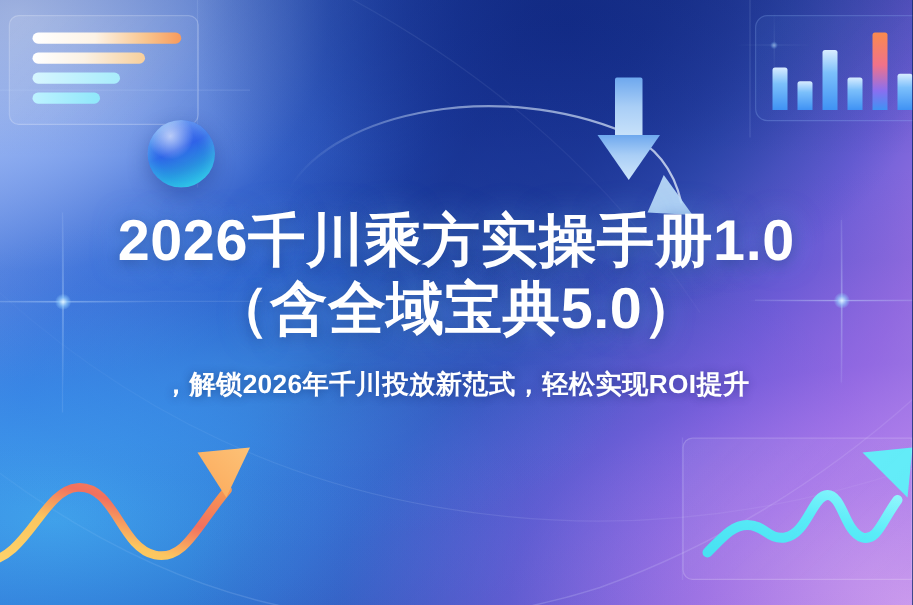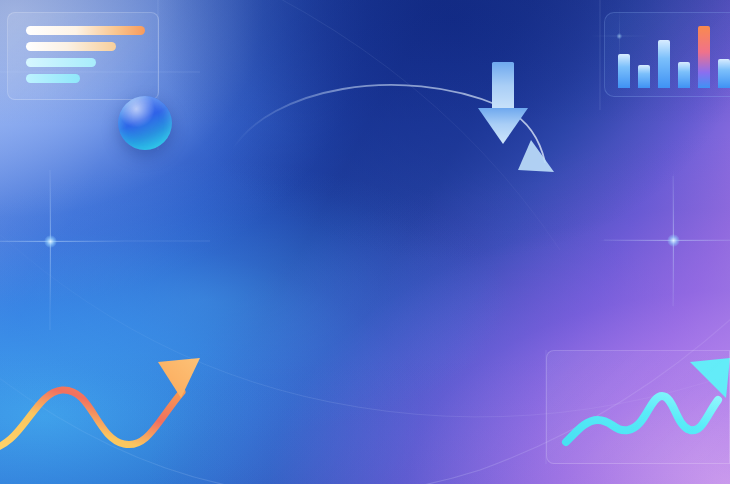--- a/index.html
+++ b/index.html
@@ -278,16 +278,21 @@
     <span class="hz"></span>
     <span class="vt"></span>
     <span class="dot"></span>
   </div>
   <div class="spark" id="spark-tiny">
     <span class="hz"></span>
     <span class="vt"></span>
     <span class="dot"></span>
   </div>
 
+  <div id="headline">
+    <div id="title-line1">2026千川乘方实操手册1.0</div>
+    <div id="title-line2">（含全域宝典5.0）</div>
+    <div id="subtitle">，解锁2026年千川投放新范式，轻松实现ROI提升</div>
+  </div>
 
   <div id="br-card"></div>
 
 </div>
 
 </body></html>

